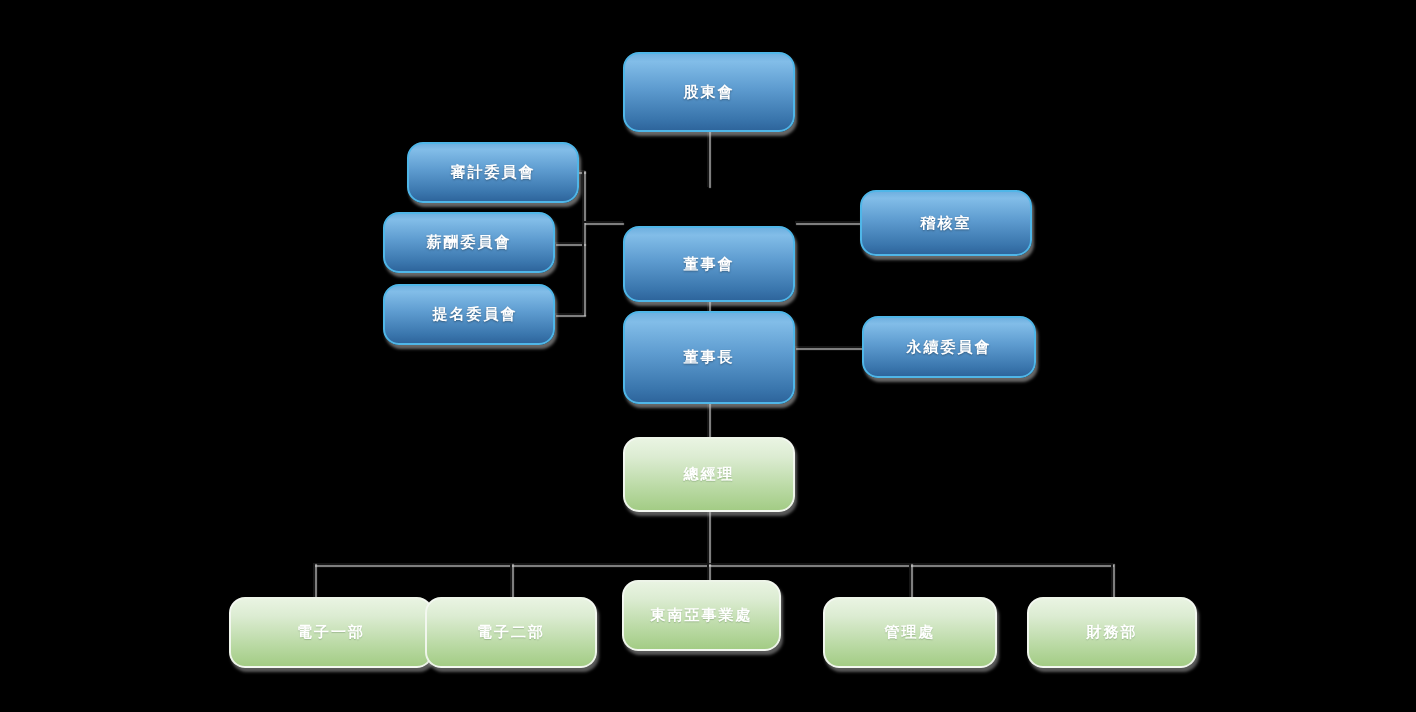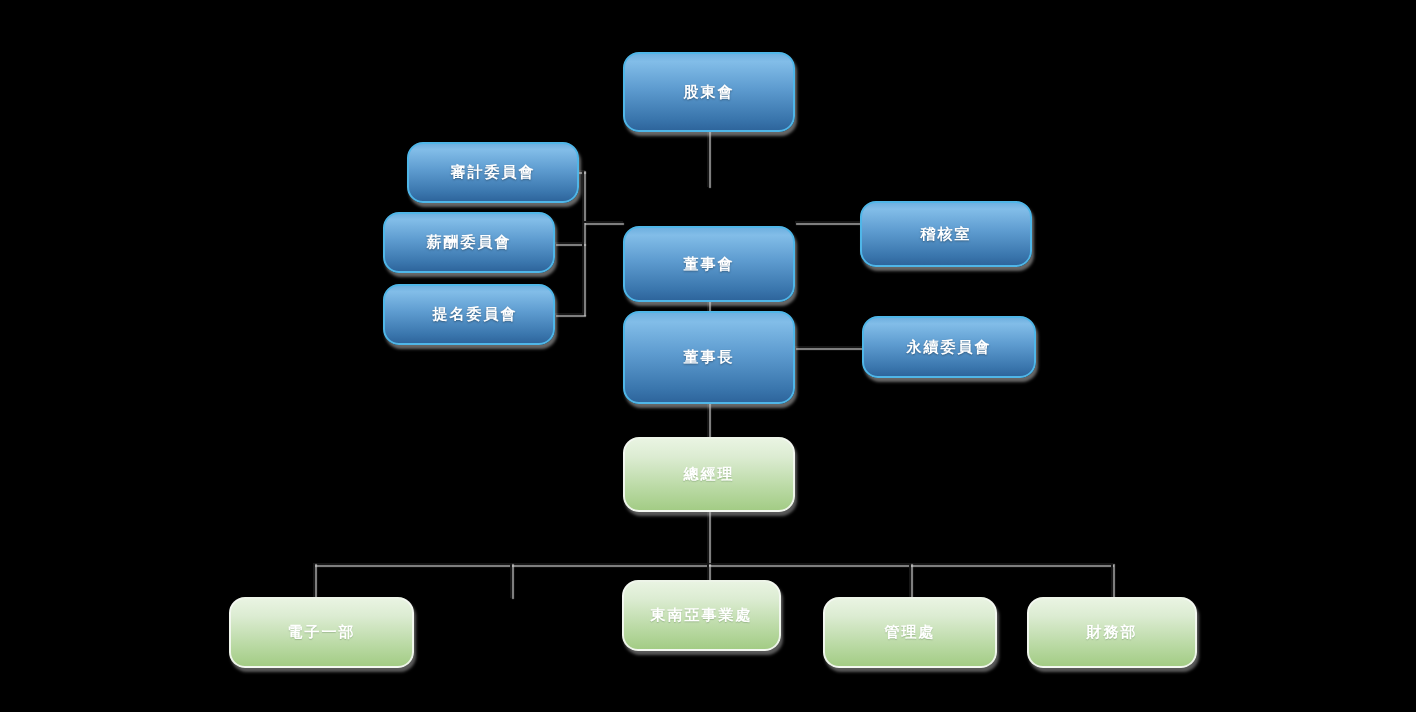--- a/index.html
+++ b/index.html
@@ -96,40 +96,43 @@
   </div>
 
   <div class="node blue" style="left:383px; top:284px; width:172px; height:61px;padding-left:12px;">
     <span class="label">提名委員會</span>
   </div>
 
   <div class="node blue" style="left:623px; top:186px; width:172px; height:76px;margin-top:40px;">
     <span class="label">董事會</span>
   </div>
 
-  <div class="node blue" style="left:860px; top:190px; width:172px; height:66px;margin-top:11px;">
+  <div class="node blue" style="left:860px; top:190px; width:172px; height:66px;">
     <span class="label">稽核室</span>
   </div>
 
   <div class="node blue" style="left:623px; top:311px; width:172px; height:93px;">
     <span class="label">董事長</span>
   </div>
 
   <div class="node blue" style="left:862px; top:316px; width:174px; height:62px;">
     <span class="label">永續委員會</span>
   </div>
 
   <div class="node green" style="left:623px; top:437px; width:172px; height:75px;">
     <span class="label">總經理</span>
   </div>
 
-  <div class="node green" style="left:229px; top:597px; width:185px; height:71px;">
+  <div class="node green" style="left:229px; top:597px; width:204px; height:71px;">
     <span class="label">電子一部</span>
   </div>
 
+  <div class="node green" style="left:425px; top:597px; width:172px; height:71px;">
+    <span class="label">電子二部</span>
+  </div>
 
   <div class="node green" style="left:622px; top:580px; width:159px; height:71px;">
     <span class="label">東南亞事業處</span>
   </div>
 
   <div class="node green" style="left:823px; top:597px; width:174px; height:71px;">
     <span class="label">管理處</span>
   </div>
 
   <div class="node green" style="left:1027px; top:597px; width:170px; height:71px;">

